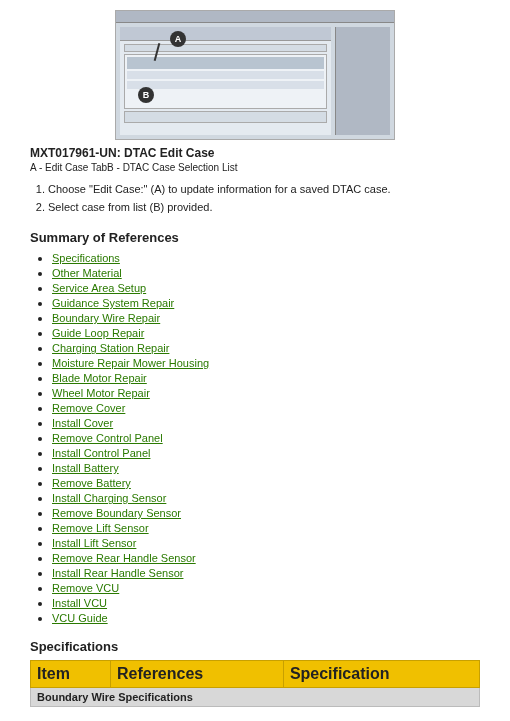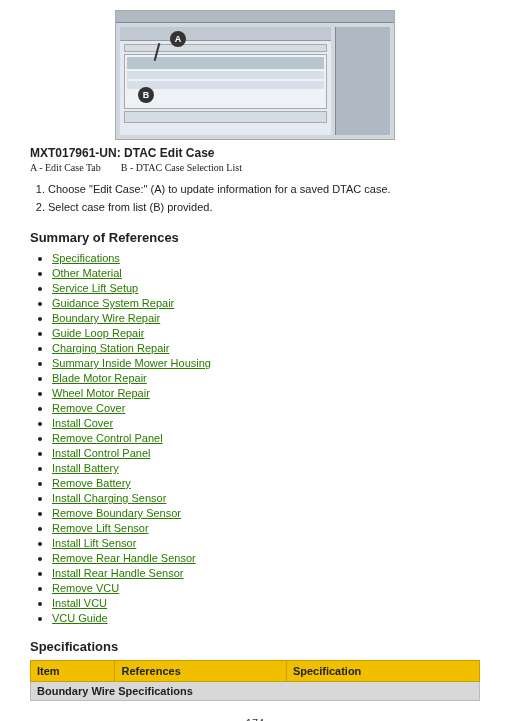--- a/index.html
+++ b/index.html
@@ -71,22 +71,20 @@
       margin: 4px 0 8px 0;
       font-size: 10px;
     }
     .caption-title {
       font-weight: bold;
       font-size: 12px;
       margin-bottom: 2px;
     }
     .caption-labels {
       display: flex;
-      gap: 20px;
-      font-family: Liberation Serif, serif;
     }
     .caption-labels span { font-size: 10px; }
 
     
     .section-title {
       font-weight: bold;
       font-size: 13px;
       margin: 14px 0 6px 0;
     }
 
@@ -112,21 +110,21 @@
       font-size: 11px;
     }
     .spec-table thead tr {
       background: #f0c000;
     }
     .spec-table thead th {
       padding: 4px 6px;
       text-align: left;
       font-weight: bold;
       border: 1px solid #c8a000;
-      font-size: 11px;
+      font-size: 16px;
     }
     .spec-table tbody tr.sub-header {
       background: #d8d8d8;
       border-radius: 8px;
     }
     .spec-table tbody tr.sub-header td {
       padding: 3px 6px;
       font-weight: bold;
       border: 1px solid #bbb;
       font-size: 11px;
@@ -192,26 +190,26 @@
 <ol class="steps">
   <li>Choose "Edit Case:" (A) to update information for a saved DTAC case.</li>
   <li>Select case from list (B) provided.</li>
 </ol>
 
 <div class="section-title">Summary of References</div>
 
 <ul class="ref-list">
 <li><a href="#">Specifications</a></li>
     <li><a href="#">Other Material</a></li>
-    <li><a href="#">Service Lift Setup</a></li>
+    <li><a href="#">Service Area Setup</a></li>
     <li><a href="#">Guidance System Repair</a></li>
     <li><a href="#">Boundary Wire Repair</a></li>
     <li><a href="#">Guide Loop Repair</a></li>
     <li><a href="#">Charging Station Repair</a></li>
-    <li><a href="#">Summary Inside Mower Housing</a></li>
+    <li><a href="#">Moisture Repair Mower Housing</a></li>
     <li><a href="#">Blade Motor Repair</a></li>
     <li><a href="#">Wheel Motor Repair</a></li>
     <li><a href="#">Remove Cover</a></li>
     <li><a href="#">Install Cover</a></li>
     <li><a href="#">Remove Control Panel</a></li>
     <li><a href="#">Install Control Panel</a></li>
     <li><a href="#">Install Battery</a></li>
     <li><a href="#">Remove Battery</a></li>
     <li><a href="#">Install Charging Sensor</a></li>
     <li><a href="#">Remove Boundary Sensor</a></li>

